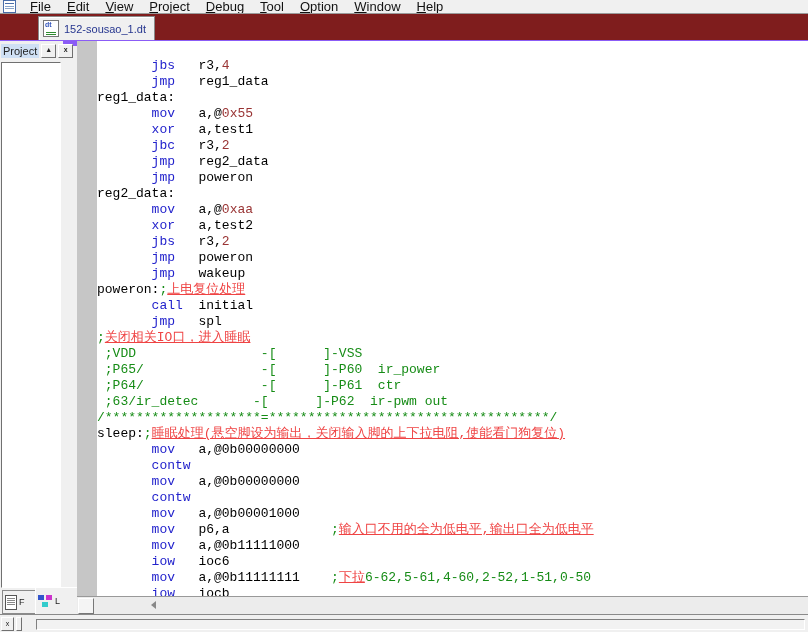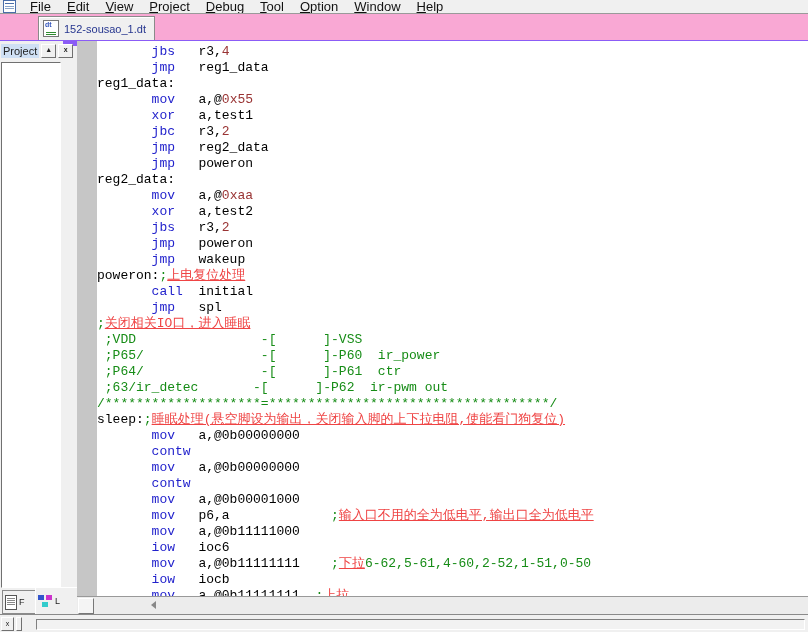--- a/index.html
+++ b/index.html
@@ -8,21 +8,21 @@
   
   .menubar{position:absolute;top:0;left:0;right:0;height:13px;background:#f0f0f0;
            border-bottom:1px solid #9a9a9a;display:flex;align-items:center;overflow:hidden;}
   .appicon{width:11px;height:11px;margin:0 6px 0 3px;background:#fff;border:1px solid #4a6ea9;
            position:relative;flex:0 0 auto;}
   .appicon:before{content:"";position:absolute;left:1px;right:1px;top:2px;height:1px;background:#4a6ea9;
                   box-shadow:0 3px 0 #8aa5c9,0 5px 0 #8aa5c9;}
   .mitem{font-size:13px;color:#111;padding:8px 8px;line-height:13px;white-space:nowrap;}
   .mitem u{text-decoration:underline;}
   
-  .tabbar{position:absolute;top:14px;left:0;right:0;height:26px;background:#f9a8d4;
+  .tabbar{position:absolute;top:14px;left:0;right:0;height:26px;background:#7f1d1d;
           border-bottom:6px solid #8b5cf6;}
   .doctab{position:absolute;left:38px;bottom:0;height:23px;min-width:86px;padding:0 8px 0 4px;
           background:#f0f0f0;border:1px solid #8a8a8a;border-bottom:none;
           box-shadow:inset 1px 1px 0 #ffffff;display:flex;align-items:center;gap:5px;}
   .dticon{width:14px;height:15px;background:#fff;border:1px solid #777;position:relative;flex:0 0 auto;}
   .dtlabel{position:absolute;top:0;left:1px;font-size:7px;font-weight:bold;color:#3355bb;line-height:7px;}
   .dticon:after{content:"";position:absolute;left:2px;right:2px;bottom:3px;height:1px;background:#2f8c2f;
                 box-shadow:0 2px 0 #2f8c2f;}
   .tabtext{font-size:11px;color:#26368f;white-space:nowrap;}
   
@@ -44,21 +44,21 @@
                   box-shadow:0 2px 0 #888,0 4px 0 #888,0 6px 0 #888;}
   .sqicon{width:15px;height:13px;position:relative;flex:0 0 auto;}
   .sqicon i{position:absolute;display:block;}
   .sq1{left:0;top:0;width:6px;height:5px;background:#3355cc;}
   .sq2{left:8px;top:0;width:6px;height:5px;background:#cc33cc;}
   .sq3{left:4px;top:7px;width:6px;height:5px;background:#33cccc;}
   .ptablabel{font-size:9px;color:#222;}
   
   .editor{position:absolute;left:77px;top:41px;width:731px;height:555px;background:#ffffff;overflow:hidden;}
   .gutter{position:absolute;left:0;top:0;width:20px;height:100%;background:#c6c6c6;}
-  pre.code{position:absolute;inset:0;margin:0;padding:3px 0 0 20px;overflow:hidden;
+  pre.code{position:absolute;inset:0;margin:0;padding:17px 0 0 20px;overflow:hidden;
            font-family:"Liberation Mono","DejaVu Sans Mono",monospace;font-size:13px;line-height:16px;}
   pre.code div{white-space:pre;}
   .sg-p{color:#000000;}
   .sg-k{color:#2222cc;}
   .sg-n{color:#993333;}
   .sg-c{color:#168c16;}
   .sg-u{color:#ef4444;text-decoration:underline;}
   
   .hscroll{position:absolute;left:77px;top:596px;width:731px;height:17px;background:#ececec;
            border-top:1px solid #999;}

